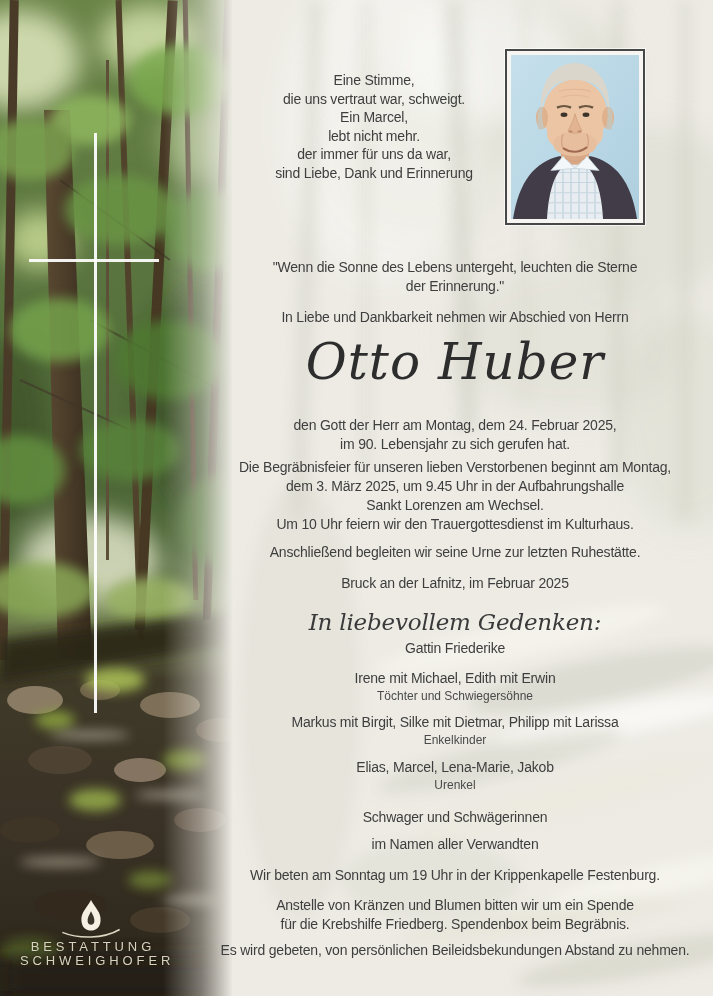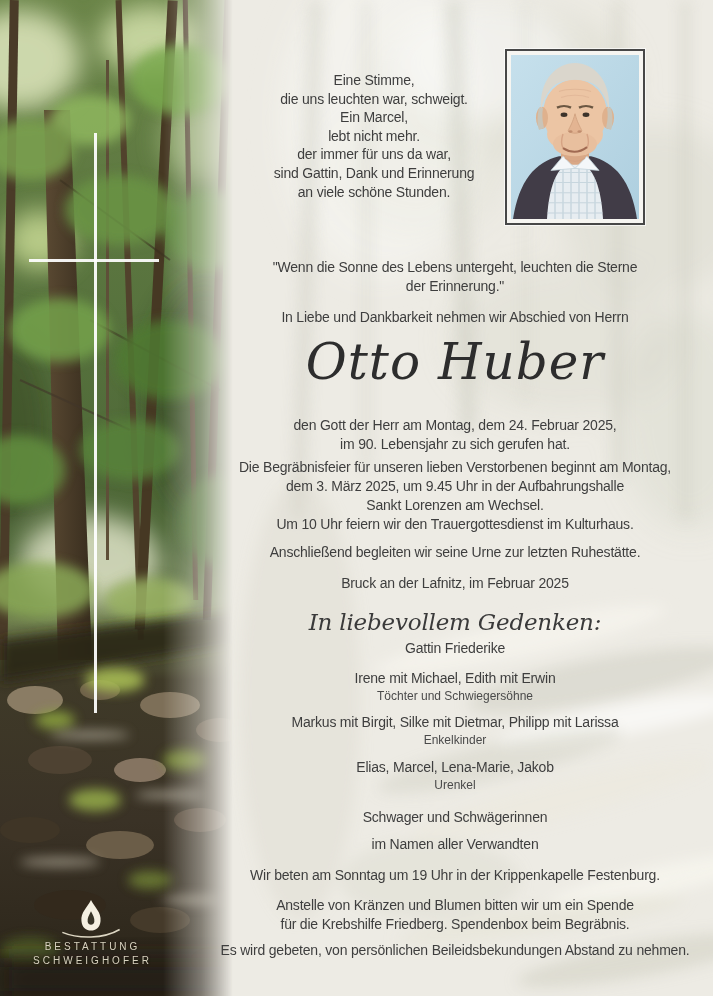--- a/index.html
+++ b/index.html
@@ -29,21 +29,21 @@
       font-size:14px; line-height:19px; letter-spacing:-0.2px; z-index:6; color:#3e3e3e;}
   .tb-poem{left:214px; width:320px; line-height:18.6px;}
   .script{font-family:"DejaVu Serif", serif; font-style:italic;}
   .name{font-size:50px; line-height:60px; color:#2d2d2d; letter-spacing:1px;}
   .mem-head{font-size:23px; line-height:28px; color:#3a3a3a;}
   .rel{font-size:12px; line-height:16px; color:#4a4a4a; letter-spacing:0;}
   
   .logo{position:absolute; left:16px; top:898px; width:150px; text-align:center; z-index:6;
         color:#d8d2bf;}
   .logo svg{display:block; margin:0 auto;}
-  .logo-line{font-size:10px; line-height:14px; letter-spacing:.30em; text-indent:.30em;
+  .logo-line{font-size:13px; line-height:14px; letter-spacing:.30em; text-indent:.30em;
              text-shadow:0 0 3px rgba(0,0,0,.45);}
 </style>
 </head>
 <body>
 
 <div class="page">
 
   <div class="layer">
     <svg width="713" height="1000" viewBox="0 0 713 1000" preserveAspectRatio="none">
       <defs>
@@ -252,26 +252,25 @@
       <path d="M76 78 C78 84 78 88 76 92" stroke="#d6a384" stroke-width="1.4" fill="none"></path>
       <path d="M52 92 C60 97 68 97 76 91" stroke="#a06a52" stroke-width="2" fill="none"></path>
       <path d="M54 102 C60 106 68 106 74 102" stroke="#d3a182" stroke-width="1.2" fill="none" opacity=".8"></path>
       <path d="M48 36 C56 33 72 33 80 36" stroke="#dcb092" stroke-width="1" fill="none" opacity=".7"></path>
       <path d="M50 42 C58 39 70 39 78 42" stroke="#dcb092" stroke-width="1" fill="none" opacity=".6"></path>
     </svg>
   </div>
 
   <div class="tb tb-poem" style="top:71px;">
     <div>Eine Stimme,</div>
-    <div>die uns leuchten war, schweigt.</div>
+    <div>die uns vertraut war, schweigt.</div>
     <div>Ein Marcel,</div>
     <div>lebt nicht mehr.</div>
     <div>der immer für uns da war,</div>
-    <div>sind Gattin, Dank und Erinnerung</div>
-    <div>an viele schöne Stunden.</div>
+    <div>sind Liebe, Dank und Erinnerung</div>
   </div>
 
   <div class="tb" style="top:258px;">
     <div>"Wenn die Sonne des Lebens untergeht, leuchten die Sterne</div>
     <div>der Erinnerung."</div>
   </div>
 
   <div class="tb" style="top:308px;">In Liebe und Dankbarkeit nehmen wir Abschied von Herrn</div>
 
   <div class="tb script name" style="top:332px;">Otto Huber</div>

